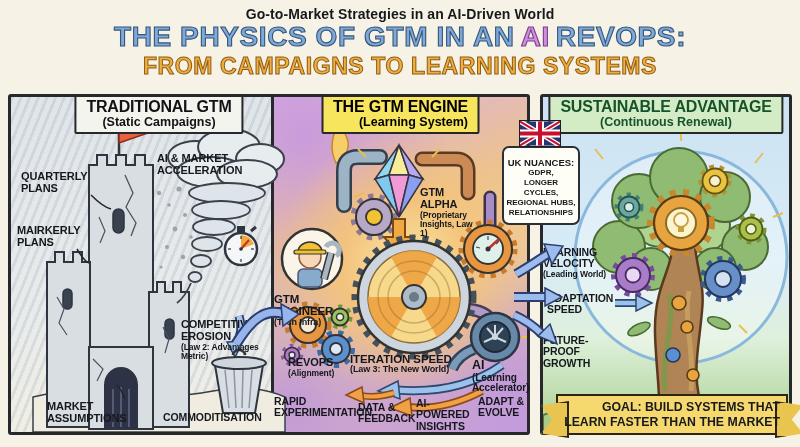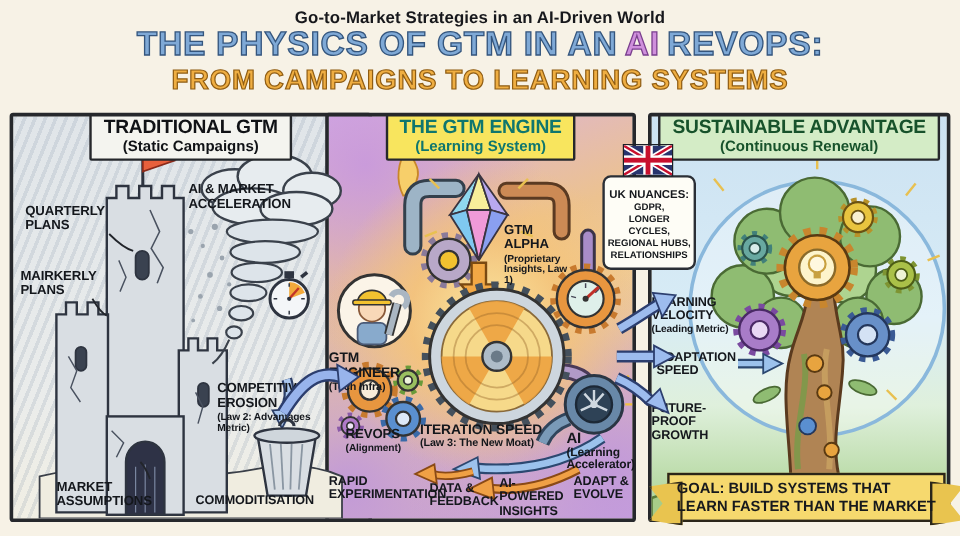--- a/index.html
+++ b/index.html
@@ -33,21 +33,21 @@
       background: linear-gradient(180deg,#cce2f2 0%,#d8ecf6 50%,#dff0dc 72%,#bcdcaa 90%,#a9d194 100%); }
 
   .panel svg.art { position:absolute; inset:0; width:100%; height:100%; z-index:1; }
 
   .panel-head { position:absolute; top:-2px; left:50%; transform:translateX(-50%); z-index:3;
       border:2.5px solid #26282c; border-radius:2px; padding:2px 10px 3px; text-align:center;
       line-height:1.05; white-space:nowrap; }
   .panel-head .t { font-size:16px; font-weight:800; letter-spacing:-0.2px; display:block; }
   .panel-head .s { font-size:12.5px; font-weight:700; display:block; }
   .head-left  { background:#f4f4ef; color:#101216; }
-  .head-mid   { background:#f8e55e; color:#0f766e; }
+  .head-mid   { background:#f8e55e; color:#000000;text-align:right; }
   .head-right { background:#d4ecc6; color:#17522b; }
 
   .lbl { position:absolute; z-index:2; font-weight:800; color:#14171c;
          text-align:left; line-height:1.08; letter-spacing:-0.1px; }
   .lbl .s { display:block; font-weight:700; }
 
   
   .lbl-quarterly { left:10px;  top:74px;  width:84px;  font-size:11px; }
   .lbl-accel     { left:146px; top:56px;  width:96px;  font-size:11px; }
   .lbl-mairkerly { left:6px;   top:128px; width:76px;  font-size:11px; }
@@ -82,21 +82,21 @@
   .uk-box { position:absolute; left:502px; top:146px; width:78px; z-index:6;
       background:#fefdf6; border:2px solid #2b2f36; border-radius:7px;
       text-align:center; padding:9px 2px 5px; color:#15181c; }
   .uk-box .t { font-size:9.5px; font-weight:800; display:block; }
   .uk-box .l { font-size:8px;  font-weight:800; display:block; line-height:1.25; }
   .uk-flag { position:absolute; left:519px; top:120px; width:42px; height:27px; z-index:7;
       border:1.5px solid #1c1f26; }
 
   
   .goal-banner { position:absolute; left:556px; top:394px; width:232px; z-index:6;
-      background:#f6d96e; border:2.5px solid #2b2619; text-align:left;
+      background:#f6d96e; border:2.5px solid #2b2619; text-align:right;
       font-size:12.3px; font-weight:800; color:#17191d; padding:4px 6px; line-height:1.18; }
   .goal-banner::before, .goal-banner::after { content:""; position:absolute; top:5px;
       width:24px; height:calc(100% - 4px); background:#e9c44f; border:2px solid #2b2619; z-index:-1; }
   .goal-banner::before { left:-17px; clip-path:polygon(100% 0,0 12%,40% 50%,0 88%,100% 100%); }
   .goal-banner::after  { right:-17px; clip-path:polygon(0 0,100% 12%,60% 50%,100% 88%,0 100%); }
 
   .overlay { position:absolute; inset:0; z-index:5; pointer-events:none; }
 </style>
 </head>
 <body>
@@ -349,21 +349,21 @@
     <div class="lbl lbl-geng">
       <span>GTM ENGINEER</span>
       <span class="s">(Tech Infra)</span>
     </div>
     <div class="lbl lbl-revops">
       <span>REVOPS</span>
       <span class="s">(Alignment)</span>
     </div>
     <div class="lbl lbl-iter">
       <span>ITERATION SPEED</span>
-      <span class="s">(Law 3: The New Moat)</span>
+      <span class="s">(Law 3: The New World)</span>
     </div>
     <div class="lbl lbl-ai">
       <span>AI</span>
       <span class="s">(Learning Accelerator)</span>
     </div>
     <div class="lbl lbl-b0">RAPID EXPERIMENTATION</div>
     <div class="lbl lbl-b1">DATA &amp; FEEDBACK</div>
     <div class="lbl lbl-b2">AI-POWERED INSIGHTS</div>
     <div class="lbl lbl-b3">ADAPT &amp; EVOLVE</div>
   </div>
@@ -435,21 +435,21 @@
       </g>
 
       <g>
         <path d="M72,206 H94" fill="none" stroke="#2c4870" stroke-width="8"></path>
         <path d="M72,206 H94" fill="none" stroke="#9cc2ec" stroke-width="4.5"></path>
         <polygon points="93,198 109,206 93,214" fill="#9cc2ec" stroke="#2c4870" stroke-width="1.5"></polygon>
       </g>
     </svg>
     <div class="lbl lbl-lv">
       <span>LEARNING VELOCITY</span>
-      <span class="s">(Leading Metric)</span>
+      <span class="s">(Leading World)</span>
     </div>
     <div class="lbl lbl-as">ADAPTATION SPEED</div>
     <div class="lbl lbl-fp">FUTURE-PROOF GROWTH</div>
   </div>
 
   <div class="uk-box">
     <span class="t">UK NUANCES:</span>
     <span class="l">GDPR,</span>
     <span class="l">LONGER CYCLES,</span>
     <span class="l">REGIONAL HUBS,</span>

